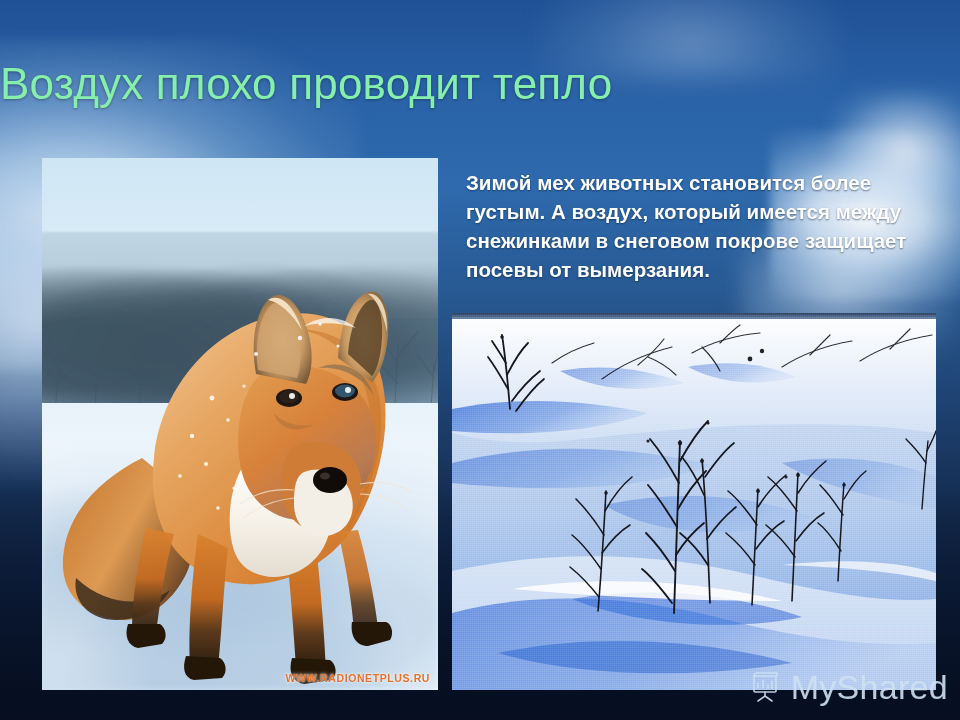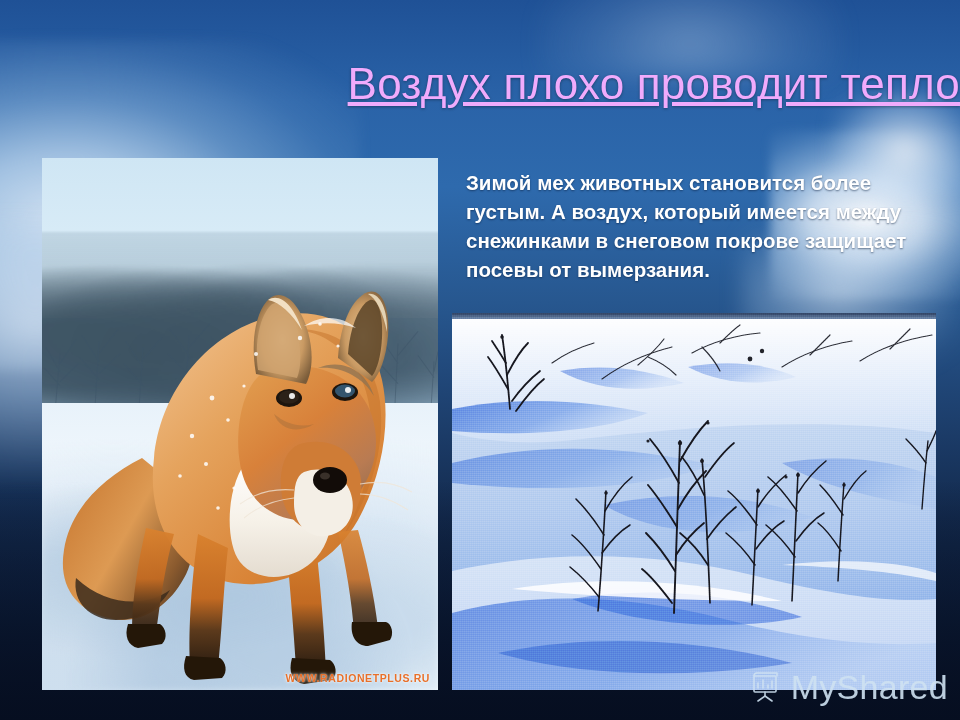--- a/index.html
+++ b/index.html
@@ -106,29 +106,28 @@
        rgba(8,20,44,0) 0%,
        rgba(8,20,44,0.55) 45%,
        rgba(6,14,32,0.95) 100%);
   }
 
   
   .title {
     position: absolute;
     left: 0; top: 60px;
     width: 960px;
-    text-align: right;
-    color: #f0abfc;
+    text-align: left;
+    color: #86efac;
     font-size: 44px;
     font-weight: 400;
     letter-spacing: 0.2px;
     line-height: 1.1;
     text-shadow: 0 1px 3px rgba(0,0,0,0.35);
     white-space: nowrap;
-    text-decoration: underline;
   }
 
   
   .body-text {
     position: absolute;
     left: 466px; top: 168px;
     width: 470px;
     color: #ffffff;
     font-size: 20.5px;
     line-height: 29px;

